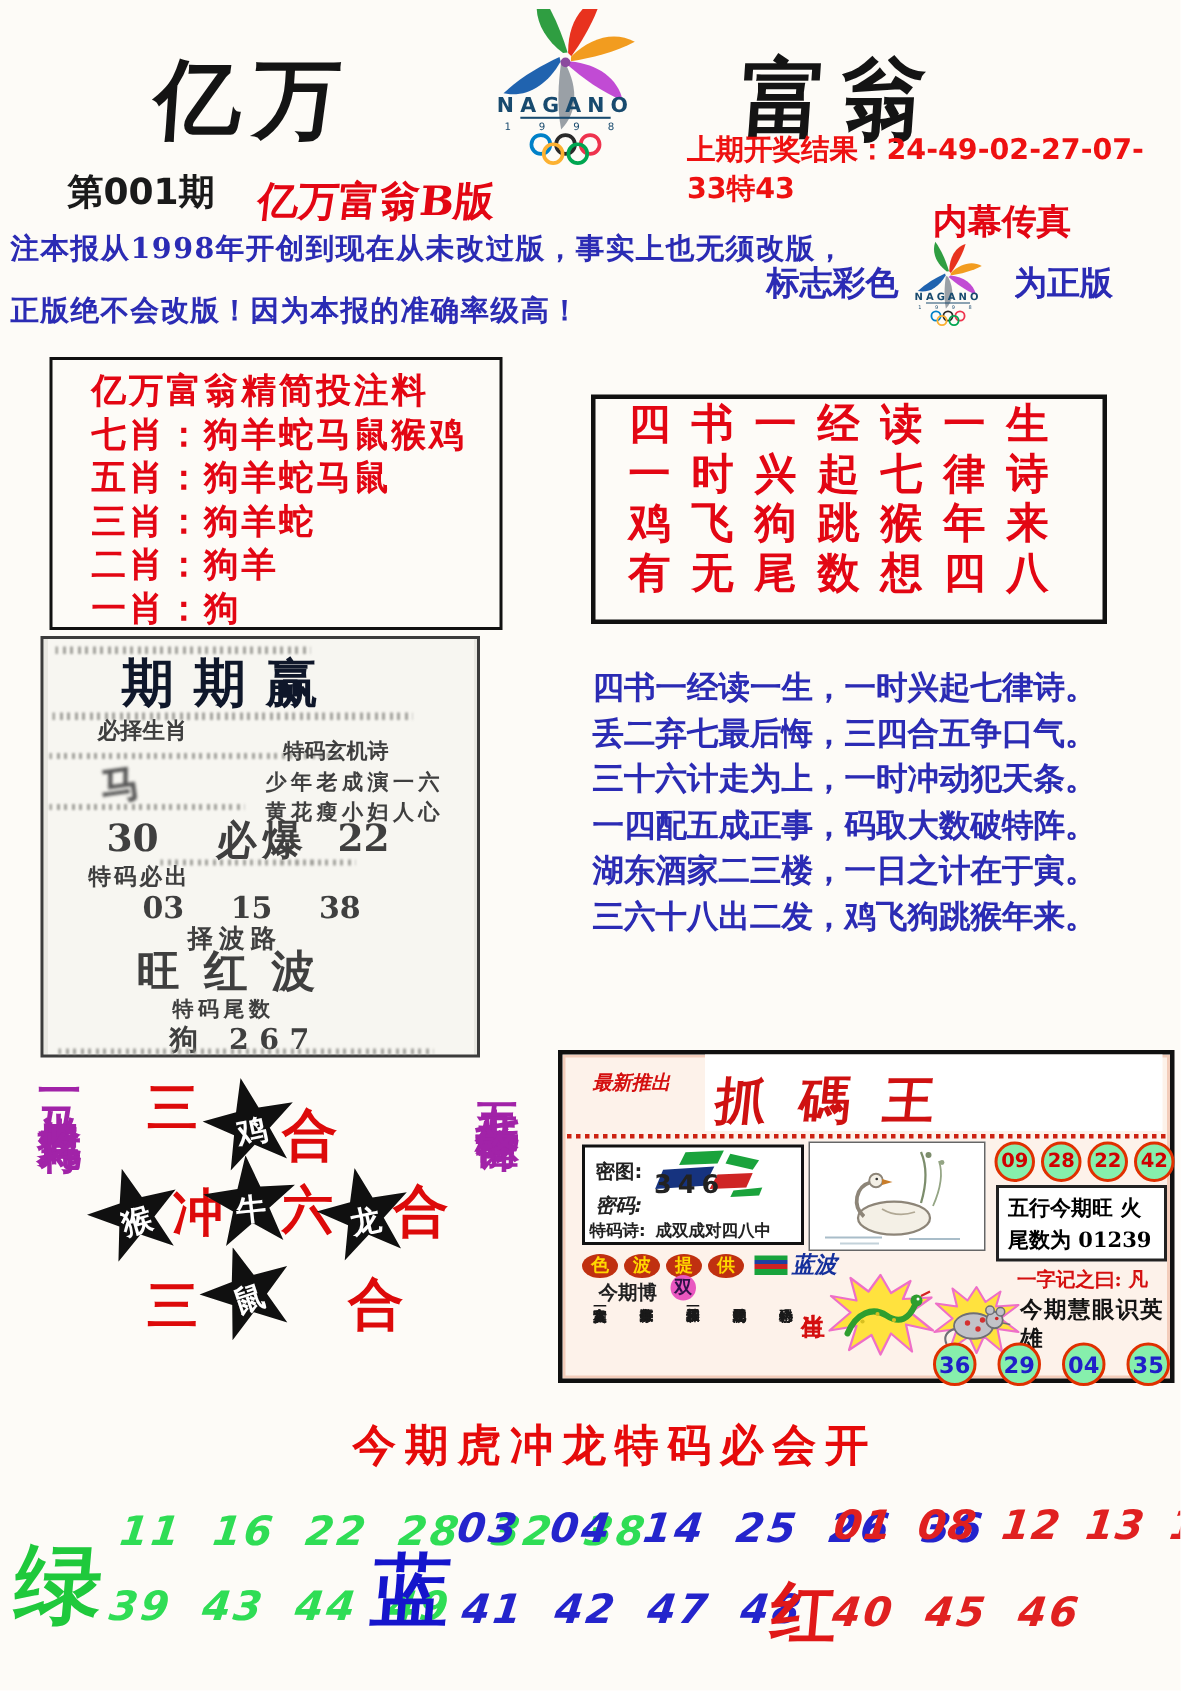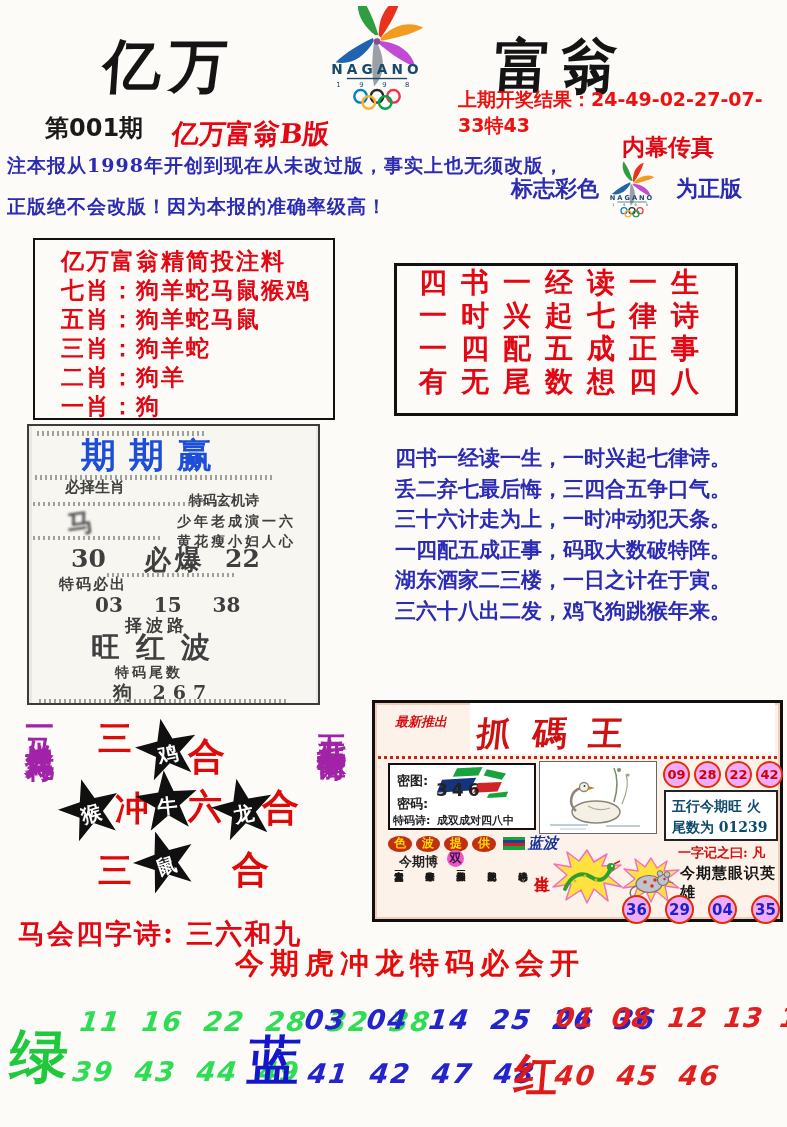--- a/index.html
+++ b/index.html
@@ -24,21 +24,21 @@
 
   
   .bet-box { left:33px; top:238px; width:302px; height:182px; border:2px solid #111; padding:6px 0 0 26px; }
   .bet-box div { font-size:23px; line-height:29px; font-weight:bold; color:#e30613; font-family:"DejaVu Serif", serif; letter-spacing:2px; white-space:nowrap; }
   .poem-box { left:394px; top:263px; width:344px; height:153px; border:3px solid #111; text-align:center; }
   .poem-box div { font-size:28px; line-height:33px; font-weight:bold; color:#e30613; font-family:"DejaVu Serif", serif; letter-spacing:14px; white-space:nowrap; }
 
   
   .clipping { left:27px; top:424px; width:293px; height:281px; border:2px solid #3c3c3c; background:#f7f6f1; box-shadow: inset 3px 0 0 #e9e8e2, inset -2px 0 0 #e9e8e2; }
   .clipping * { color:#333; }
-  .clip-title { left:52px; top:6px; font-size:35px; font-weight:bold; letter-spacing:13px; color:#1d4ed8; filter:blur(0.4px); font-family:"DejaVu Serif", serif; }
+  .clip-title { left:52px; top:6px; font-size:35px; font-weight:bold; letter-spacing:13px; color:#0f172a; filter:blur(0.4px); font-family:"DejaVu Serif", serif; }
   .fz { filter:blur(0.45px); font-weight:bold; color:#3f3f3f; font-family:"DejaVu Serif", serif; white-space:nowrap; }
   .noise { background:repeating-linear-gradient(90deg,#8b8b85 0 2px, transparent 2px 5px); height:5px; filter:blur(0.6px); opacity:.8; }
 
   
   .tips { left:395px; top:443px; width:385px; }
   .tips div { font-size:21px; line-height:30.5px; font-weight:bold; color:#2b2bb4; font-family:"DejaVu Serif", serif; white-space:nowrap; }
 
   
   .motto { writing-mode:vertical-rl; font-size:29px; font-weight:bold; color:#a123a8; font-family:"DejaVu Serif", serif; letter-spacing:3px; height:215px; }
   .star { width:64px; height:64px; background:#101010; display:flex; align-items:center; justify-content:center;
@@ -49,25 +49,25 @@
 
   
   .zmw { left:372px; top:700px; width:411px; height:222px; border:3px solid #101010; background:#fdf2ea; box-shadow:inset 0 0 0 2px #f3cdbb; }
   .zmw-titlebg { left:95px; top:0; right:5px; height:51px; background:#fff; }
   .zmw-promo { left:20px; top:10px; font-size:13px; font-weight:bold; font-style:italic; color:#d40f0f; font-family:"DejaVu Serif", serif; }
   .zmw-title { left:102px; top:8px; font-size:34px; font-weight:bold; color:#cf1111; font-family:"DejaVu Serif", serif; letter-spacing:22px; transform:skewX(-6deg); white-space:nowrap; }
   .zmw-dots { left:3px; top:53px; right:3px; border-top:3px dotted #cc2211; }
   .secret-box { left:13px; top:60px; width:148px; height:67px; border:2px solid #111; background:#fff; }
   .secret-box .lbl { font-size:13px; font-weight:bold; color:#222; }
   .painting { left:164px; top:58px; width:118px; height:73px; border:1px solid #666; background:#fff; }
-  .circle { border-radius:50%; background:#f0abfc; border:2px solid #e03000; display:flex; align-items:center; justify-content:center; font-weight:bold; }
+  .circle { border-radius:50%; background:#86efac; border:2px solid #e03000; display:flex; align-items:center; justify-content:center; font-weight:bold; }
   .circle.top { width:27px; height:27px; color:#cf0000; font-size:13px; }
   .circle.bot { width:29px; height:29px; color:#2020c8; font-size:15px; }
   .wuxing-box { left:289px; top:87px; width:114px; height:51px; border:2px solid #222; background:#fff; padding:4px 0 0 6px; }
-  .wuxing-box div { font-size:14px; font-weight:bold; color:#0c4a6e; line-height:21px; white-space:nowrap; font-family:"DejaVu Serif", serif; }
+  .wuxing-box div { font-size:14px; font-weight:bold; color:#000000; line-height:21px; white-space:nowrap; font-family:"DejaVu Serif", serif; }
   .badge { width:24px; height:16px; border-radius:50%; background:#c03010; color:#ffd800; font-size:12px; font-weight:bold; display:flex; align-items:center; justify-content:center; margin-right:4px; }
   .stripes { width:22px; height:13px; background:repeating-linear-gradient(180deg,#18a33c 0 3px,#1d3fa0 3px 6px,#cc2222 6px 9px,#18a33c 9px 12px); margin:0 3px; }
   .lanbo { font-size:15px; font-weight:bold; font-style:italic; color:#15309c; }
   .vcol { writing-mode:vertical-rl; font-size:9px; font-weight:bold; color:#1a1a1a; height:58px; line-height:12px; }
   .shengxiao { writing-mode:vertical-rl; font-size:16px; font-weight:bold; color:#d40f0f; font-family:"DejaVu Serif", serif; }
   .oneword { font-size:13px; font-weight:bold; color:#d40f0f; font-family:"DejaVu Serif", serif; }
   .heroline { font-size:15px; font-weight:bold; color:#141414; font-family:"DejaVu Serif", serif; letter-spacing:1px; }
   .betline { font-size:13px; font-weight:bold; color:#222; }
   .betcircle { width:17px; height:17px; border-radius:50%; background:#e957c0; color:#30104a; font-size:12px; font-weight:bold; display:flex; align-items:center; justify-content:center; }
 
@@ -143,21 +143,21 @@
     <div><span>七肖：</span><span>狗羊蛇马鼠猴鸡</span></div>
     <div><span>五肖：</span><span>狗羊蛇马鼠</span></div>
     <div><span>三肖：</span><span>狗羊蛇</span></div>
     <div><span>二肖：</span><span>狗羊</span></div>
     <div><span>一肖：</span><span>狗</span></div>
   </div>
 
   <div class="abs poem-box">
     <div>四书一经读一生</div>
     <div>一时兴起七律诗</div>
-    <div>一四配五成正事</div>
+    <div>鸡飞狗跳猴年来</div>
     <div>有无尾数想四八</div>
   </div>
 
   <div class="abs clipping">
     <div class="abs noise" style="left:8px; top:5px; width:170px;"></div>
     <div class="abs clip-title">期期赢</div>
     <div class="abs noise" style="left:6px; top:49px; width:240px;"></div>
     <div class="abs fz" style="left:36px; top:52px; font-size:15px;">必择生肖</div>
     <div class="abs noise" style="left:4px; top:76px; width:195px; height:4px;"></div>
     <div class="abs fz" style="left:38px; top:80px; font-size:26px; filter:blur(1px); transform:rotate(-8deg); color:#555;">马</div>
@@ -208,38 +208,37 @@
       <span>龙</span>
     </div>
   <div class="abs schar" style="left:262px; top:783px; font-size:37px;">合</div>
 
   <div class="abs schar" style="left:98px; top:848px;">三</div>
   <div class="abs star" style="left:133px; top:830px; transform:rotate(-18deg);">
       <span>鼠</span>
     </div>
   <div class="abs schar" style="left:232px; top:845px; font-size:37px;">合</div>
 
-  <div class="abs fourpoem" style="left:18px; top:916px;">马会四字诗: 三六和九</div>
 
   <div class="abs zmw">
     <div class="abs zmw-titlebg"></div>
     <div class="abs zmw-promo">最新推出</div>
     <div class="abs zmw-title">抓碼王</div>
     <div class="abs zmw-dots"></div>
 
     <div class="abs secret-box">
       <span class="abs lbl" style="left:7px; top:7px;">密图:</span>
       <svg class="abs" style="left:44px; top:1px;" width="78" height="32" viewBox="0 0 70 30">
         <polygon points="20,2 44,1 40,9 16,10" fill="#1aa33c"></polygon>
         <polygon points="48,3 66,7 62,13 45,9" fill="#1aa33c"></polygon>
         <polygon points="6,13 38,11 32,23 1,25" fill="#16337f"></polygon>
         <polygon points="40,16 62,15 58,24 35,25" fill="#cf2525"></polygon>
         <polygon points="50,26 68,24 66,29 48,30" fill="#1aa33c"></polygon>
       </svg>
-      <span class="abs lbl" style="left:7px; top:30px;">密码:</span>
+      <span class="abs lbl" style="left:7px; top:30px;font-style:italic;">密码:</span>
       <span class="abs" style="left:46px; top:15px; font-size:17px; font-weight:bold; letter-spacing:4px; color:#222;">346</span>
       <span class="abs lbl" style="left:3px; top:48px; font-size:11px;">特码诗:</span>
       <span class="abs lbl" style="left:47px; top:48px; font-size:11px;">成双成对四八中</span>
     </div>
 
     <div class="abs painting">
       <svg width="116" height="71" viewBox="0 0 116 71">
         <path d="M74,40 q6,-20 0,-34" stroke="#7c8d6c" stroke-width="1.5" fill="none"></path>
         <path d="M82,42 q8,-18 4,-30" stroke="#94a584" stroke-width="1.2" fill="none"></path>
         <circle cx="79" cy="8" r="2" fill="#7c8d6c"></circle>

